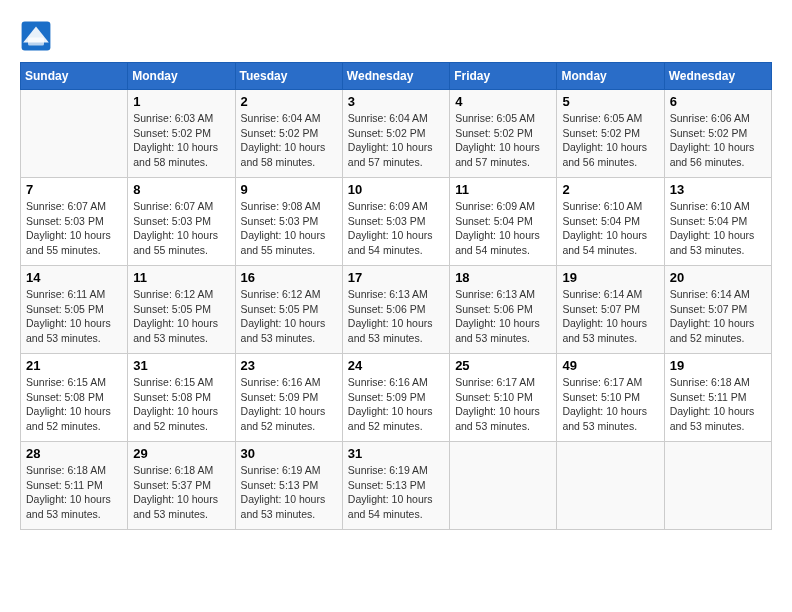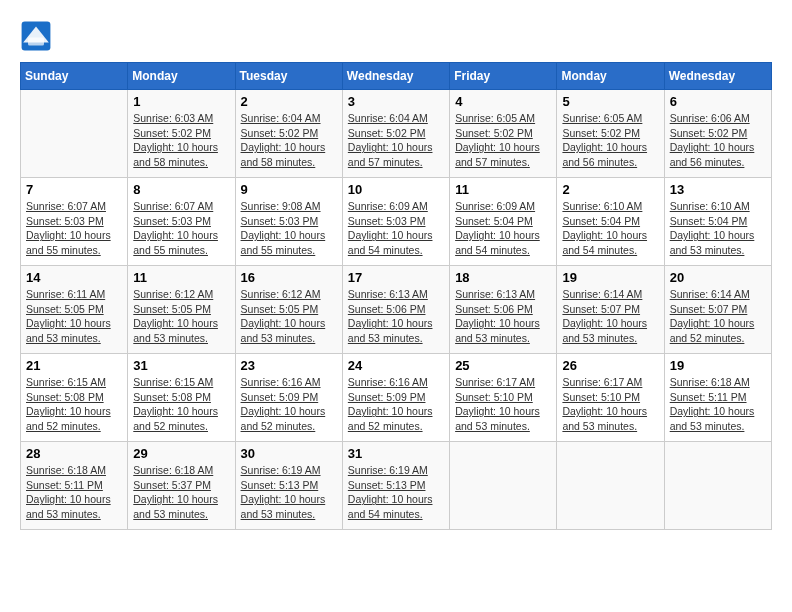--- a/index.html
+++ b/index.html
@@ -70,21 +70,20 @@
     .day-num {
       font-weight: bold;
       font-size: 13px;
       display: block;
       margin-bottom: 2px;
     }
     .day-info {
       font-size: 10.5px;
       color: #333;
       line-height: 1.4;
-      text-decoration: underline;
     }
     tbody tr:nth-child(odd) td {
       background: #f9f9f9;
     }
     tbody tr:nth-child(even) td {
       background: #fff;
     }
   </style>
 </head>
 <body>
@@ -322,21 +321,21 @@
       </td>
         <td>
         <span class="day-num">25</span>
         <div class="day-info">
           <span>Sunrise: 6:17 AM</span><br>
           <span>Sunset: 5:10 PM</span><br>
           <span>Daylight: 10 hours and 53 minutes.</span>
         </div>
       </td>
         <td>
-        <span class="day-num">26</span>
+        <span class="day-num">49</span>
         <div class="day-info">
           <span>Sunrise: 6:17 AM</span><br>
           <span>Sunset: 5:10 PM</span><br>
           <span>Daylight: 10 hours and 53 minutes.</span>
         </div>
       </td>
         <td>
         <span class="day-num">19</span>
         <div class="day-info">
           <span>Sunrise: 6:18 AM</span><br>

